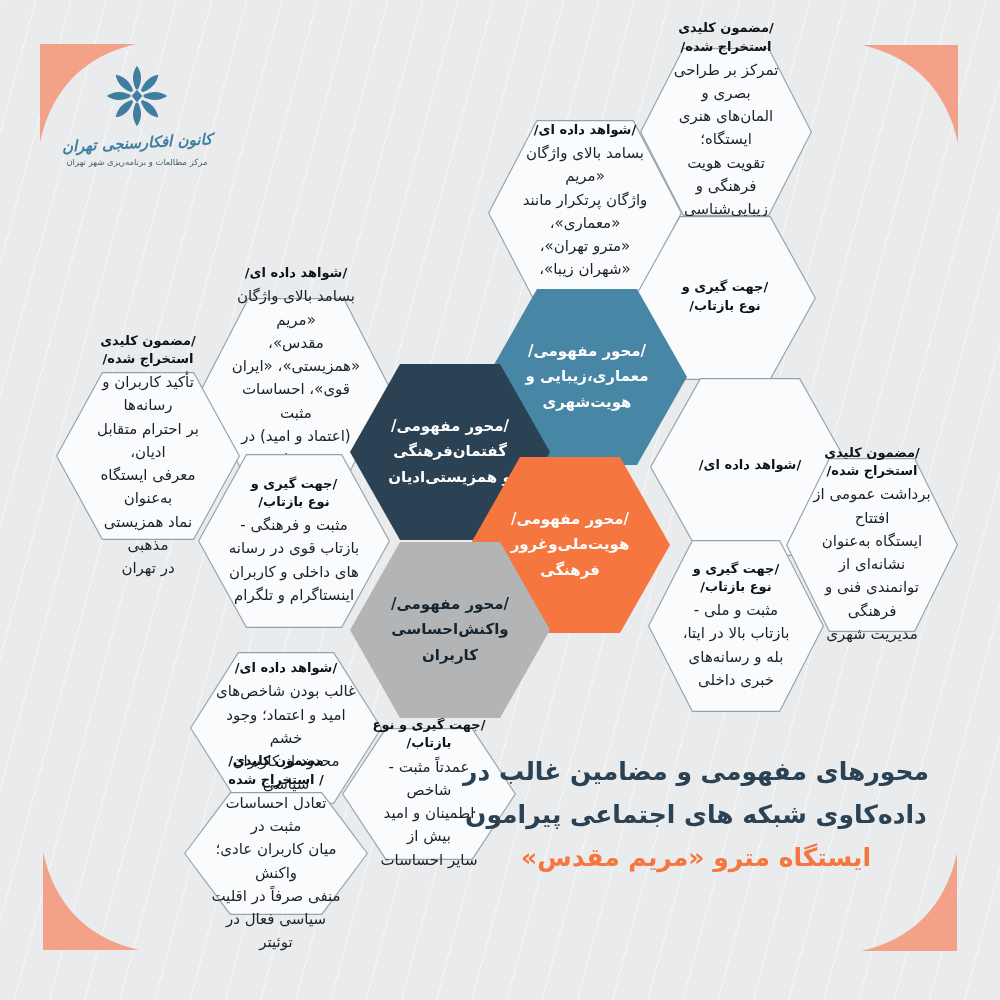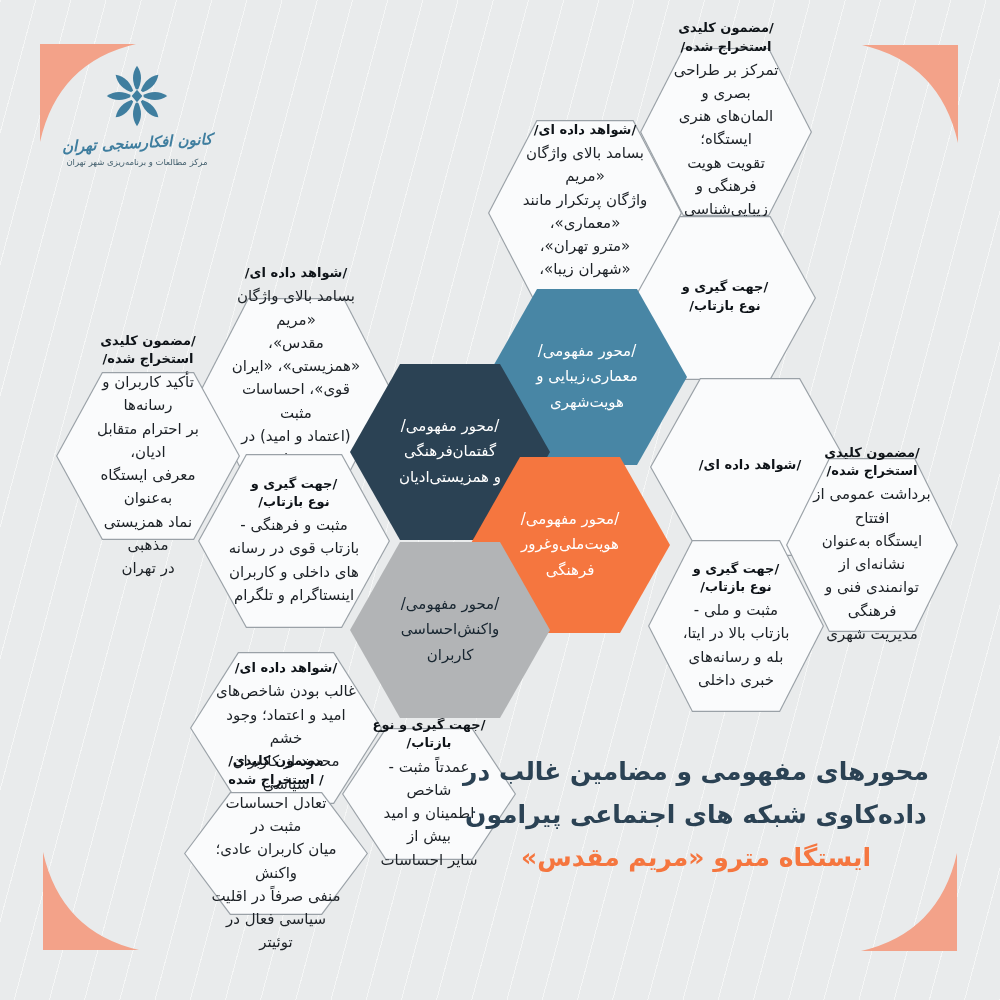--- a/index.html
+++ b/index.html
@@ -28,21 +28,21 @@
   .shape{position:absolute; inset:0;
     clip-path:polygon(25% 0%,75% 0%,100% 50%,75% 100%,25% 100%,0% 50%);}
   .sat .border{background:#9aa1a7;}
   .sat .fill{inset:1.3px; background:#fafbfc;}
   .content{position:absolute; inset:0; display:flex; flex-direction:column;
     align-items:center; justify-content:center; text-align:center;
     padding:26px 26px; box-sizing:border-box;}
   .sat-title{font-weight:bold; font-size:13px; line-height:1.4; color:#0e1318; white-space:pre-line; margin-bottom:3px;}
   .sat-body{font-size:15px; line-height:1.55; color:#1c2126; white-space:pre-line;}
 
-  .axis .content{color:#ffffff; font-weight:normal;text-align:center;}
+  .axis .content{color:#ffffff; font-weight:bold;text-align:center;}
   .axis-prefix{font-size:15px; line-height:1.6;}
   .axis-name{font-size:15px; line-height:1.75; white-space:pre-line;}
   .fill-architecture{background:#4886a5;}
   .fill-discourse{background:#2b4254;}
   .fill-identity{background:#f5763f;}
   .fill-emotion{background:#b2b4b6;}
   .axis-emotion .content{color:#16242f;}
 
   
   .footer{position:absolute; left:440px; top:750px; width:480px; text-align:center;

